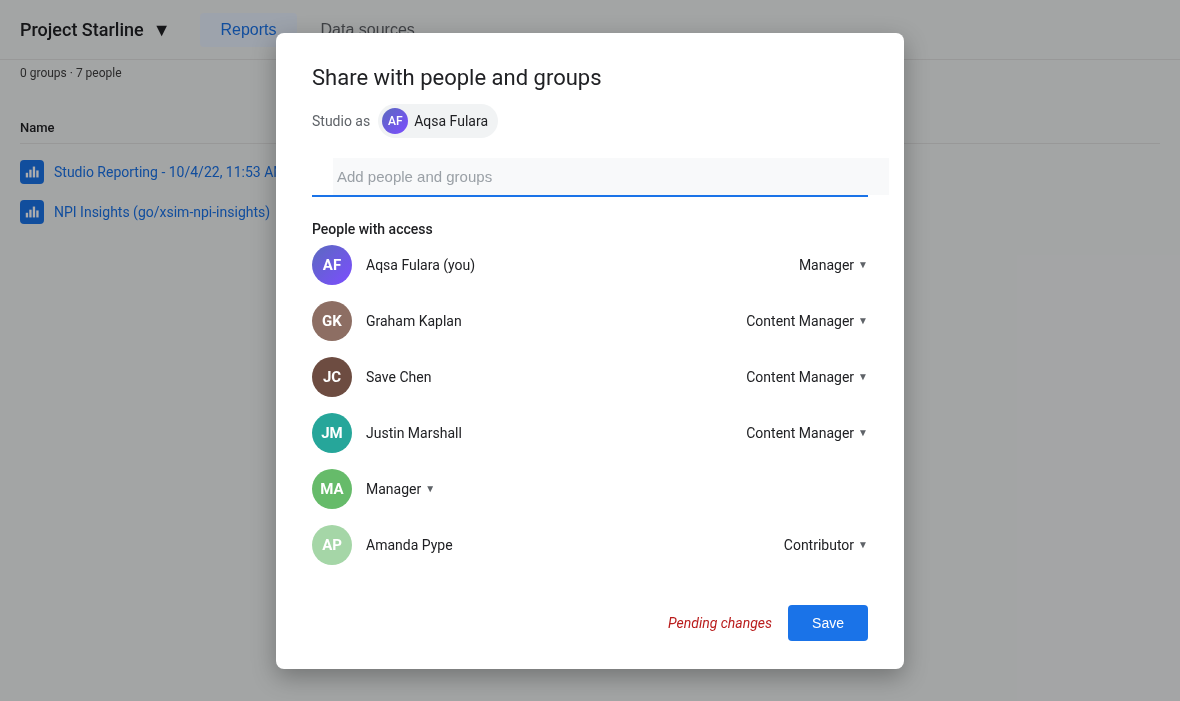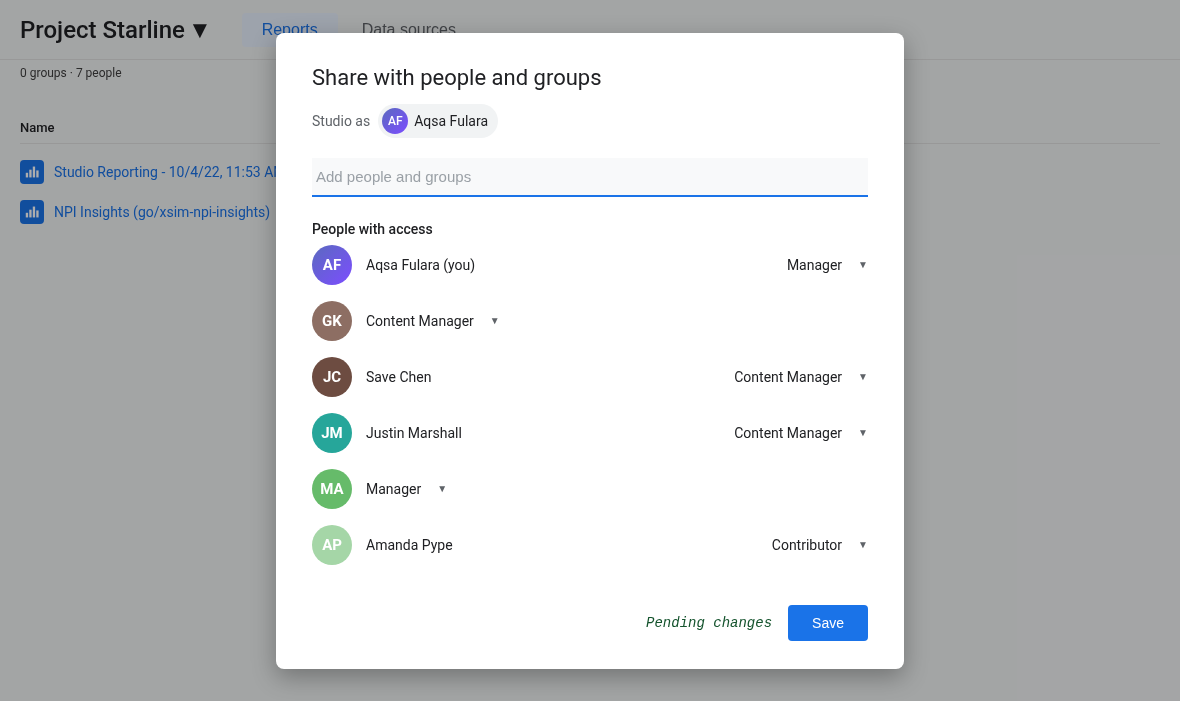--- a/index.html
+++ b/index.html
@@ -24,22 +24,22 @@
       background: #f1f3f4;
       display: flex;
       align-items: center;
       padding: 0 20px;
       height: 60px;
       border-bottom: 1px solid #e0e0e0;
     }
     .project-title {
       display: flex;
       align-items: center;
-      gap: 3px;
-      font-size: 24px;
+      gap: 9px;
+      font-size: 18px;
       font-weight: 500;
       color: #202124;
       margin-right: 20px;
     }
     .nav-tabs {
       display: flex;
       gap: 4px;
       margin-left: 10px;
     }
     .nav-tab {
@@ -161,20 +161,21 @@
       border-bottom: 2px solid #1a73e8;
     }
     .add-input {
       width: 100%;
       padding: 10px 4px;
       font-size: 15px;
       border: none;
       outline: none;
       background: #f8f9fa;
       color: #202124;
+      margin-left: 21px;
     }
     .add-input::placeholder {
       color: #9aa0a6;
     }
 
     
     .section-title {
       font-size: 14px;
       font-weight: 500;
       color: #202124;
@@ -198,21 +199,21 @@
       font-size: 16px; font-weight: 500; color: white;
     }
     .person-name {
       font-size: 14px;
       color: #202124;
       flex: 1;
     }
     .person-role {
       display: flex;
       align-items: center;
-      gap: 16px;
+      gap: 4px;
       font-size: 14px;
       color: #202124;
       cursor: pointer;
       white-space: nowrap;
     }
     .person-role .dropdown-arrow {
       font-size: 10px;
       color: #5f6368;
     }
 
@@ -220,23 +221,22 @@
     .modal-footer {
       display: flex;
       align-items: center;
       justify-content: flex-end;
       gap: 16px;
       margin-top: 24px;
       padding-top: 8px;
     }
     .pending-label {
       font-size: 14px;
-      color: #14532d;
+      color: #b91c1c;
       font-style: italic;
-      font-family: Liberation Mono, monospace;
     }
     .save-button {
       background: #1a73e8;
       color: white;
       border: none;
       border-radius: 4px;
       padding: 10px 24px;
       font-size: 14px;
       font-weight: 500;
       cursor: pointer;
@@ -333,20 +333,21 @@
       <span class="person-name">Aqsa Fulara (you)</span>
       <div class="person-role">
         <span>Manager</span>
         <span class="dropdown-arrow">▼</span>
       </div>
     </li>
         <li class="person-item">
       <div class="person-avatar avatar-graham">
         <div class="avatar-face">GK</div>
       </div>
+      <span class="person-name">Graham Kaplan</span>
       <div class="person-role">
         <span>Content Manager</span>
         <span class="dropdown-arrow">▼</span>
       </div>
     </li>
         <li class="person-item">
       <div class="person-avatar avatar-jerry">
         <div class="avatar-face">JC</div>
       </div>
       <span class="person-name">Save Chen</span>

